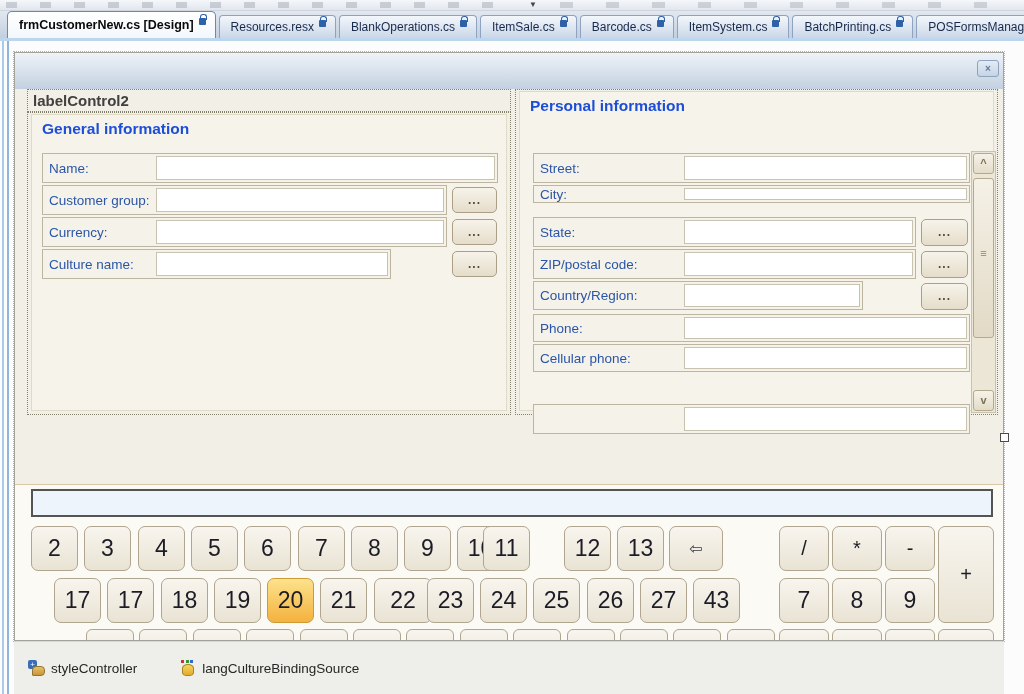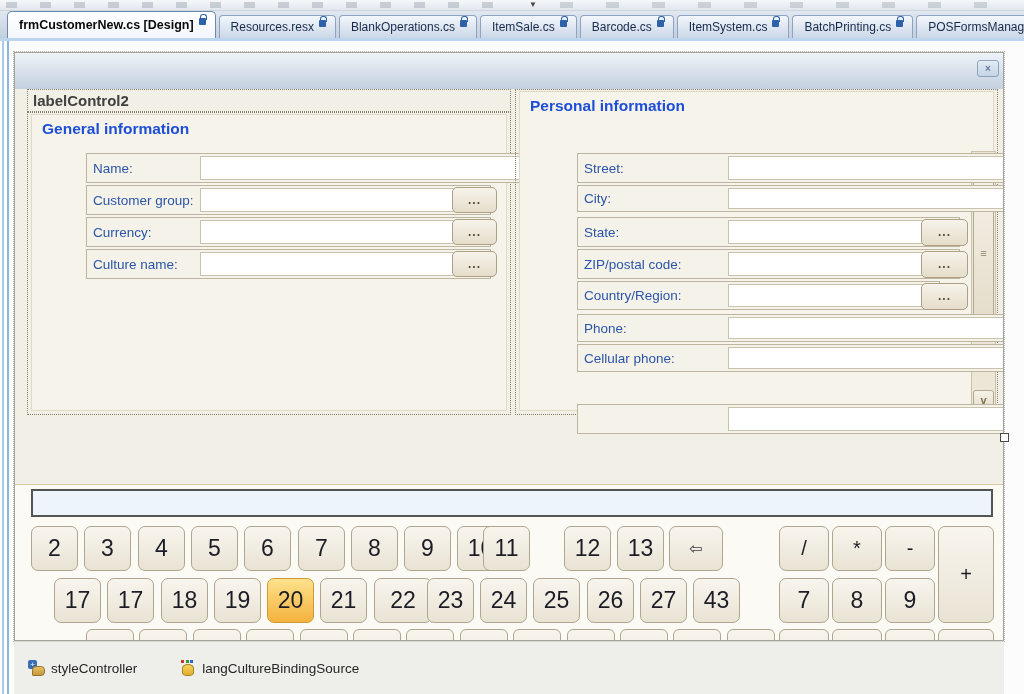--- a/index.html
+++ b/index.html
@@ -50,21 +50,21 @@
   .label-control { position:absolute; left:12px; top:36px; width:484px; height:23px;
     border:1px dotted #82826f; font-size:15px; font-weight:bold; color:#404040;
     line-height:21px; padding-left:5px; }
   .left-container  { left:12px;  top:59px; width:484px; height:303px; }
   .right-container { left:500px; top:36px; width:483px; height:326px; }
 
   .group-panel { position:absolute; left:3px; top:1px; right:3px; bottom:3px;
     background:#f6f3ea; border:1px solid #e0dac7; }
   .panel-title { position:absolute; left:10px; top:5px; font-size:15.5px; font-weight:bold; color:#1d4ed8; }
 
-  .frow { position:absolute; background:#f5f2e9; border:1px solid #bdb5a0;margin-left:44px; }
+  .frow { position:absolute; background:#f5f2e9; border:1px solid #bdb5a0; }
   .flabel { position:absolute; left:6px; top:0; bottom:0; font-size:13.5px; color:#2b55a8;
     display:flex; align-items:center; }
   .finput { position:absolute; top:2px; bottom:2px; right:2px; border:1px solid #c9c2ae;
     background:#fff; font-family:"Liberation Sans",sans-serif; font-size:13px; padding:0 3px; }
   .browse-btn { position:absolute; background:linear-gradient(#f7f3ea,#e5ddca);
     border:1px solid #ab9f85; border-radius:5px; color:#55492f; font-size:12px; font-weight:bold;
     text-align:center; letter-spacing:1px; cursor:default; }
 
   
   .v-scrollbar { position:absolute; left:451px; top:59px; width:25px; height:262px;
@@ -179,55 +179,55 @@
             <div class="frow" style="left: 10px; top: 70px; width: 405px; height: 30px;">
               <div class="flabel">Customer group:</div>
               <input class="finput" style="left: 113px;">
             </div>
             <div class="browse-btn" style="left: 420px; top: 72px; width: 45px; height: 26px; line-height: 24px;">...</div>
             <div class="frow" style="left: 10px; top: 102px; width: 405px; height: 30px;">
               <div class="flabel">Currency:</div>
               <input class="finput" style="left: 113px;">
             </div>
             <div class="browse-btn" style="left: 420px; top: 104px; width: 45px; height: 26px; line-height: 24px;">...</div>
-            <div class="frow" style="left: 10px; top: 134px; width: 405px; height: 30px;">
+            <div class="frow" style="left: 10px; top: 134px; width: 349px; height: 30px;">
               <div class="flabel">Culture name:</div>
               <input class="finput" style="left: 113px;">
             </div>
             <div class="browse-btn" style="left: 420px; top: 136px; width: 45px; height: 26px; line-height: 24px;">...</div>
           </div>
       </div>
 
       <div class="dashed-box right-container">
         <div class="group-panel">
           <div class="panel-title">Personal information</div>
           <div class="v-scrollbar">
             <div class="sb-btn sb-up">^</div>
             <div class="sb-thumb">≡</div>
             <div class="sb-btn sb-down">v</div>
           </div>
         <div class="frow" style="left: 13px; top: 61px; width: 437px; height: 30px;">
               <div class="flabel">Street:</div>
               <input class="finput" style="left: 150px;">
             </div>
-            <div class="frow" style="left: 13px; top: 93px; width: 437px; height: 27px;">
+            <div class="frow" style="left: 13px; top: 93px; width: 437px; height: 18px;">
               <div class="flabel">City:</div>
               <input class="finput" style="left: 150px;">
             </div>
             <div class="frow" style="left: 13px; top: 125px; width: 383px; height: 30px;">
               <div class="flabel">State:</div>
               <input class="finput" style="left: 150px;">
             </div>
             <div class="browse-btn" style="left: 401px; top: 127px; width: 47px; height: 27px; line-height: 25px;">...</div>
             <div class="frow" style="left: 13px; top: 157px; width: 383px; height: 30px;">
               <div class="flabel">ZIP/postal code:</div>
               <input class="finput" style="left: 150px;">
             </div>
             <div class="browse-btn" style="left: 401px; top: 159px; width: 47px; height: 27px; line-height: 25px;">...</div>
-            <div class="frow" style="left: 13px; top: 189px; width: 363px; height: 29px;">
+            <div class="frow" style="left: 13px; top: 189px; width: 330px; height: 29px;">
               <div class="flabel">Country/Region:</div>
               <input class="finput" style="left: 150px;">
             </div>
             <div class="browse-btn" style="left: 401px; top: 191px; width: 47px; height: 27px; line-height: 25px;">...</div>
             <div class="frow" style="left: 13px; top: 222px; width: 437px; height: 28px;">
               <div class="flabel">Phone:</div>
               <input class="finput" style="left: 150px;">
             </div>
             <div class="frow" style="left: 13px; top: 252px; width: 437px; height: 28px;">
               <div class="flabel">Cellular phone:</div>

